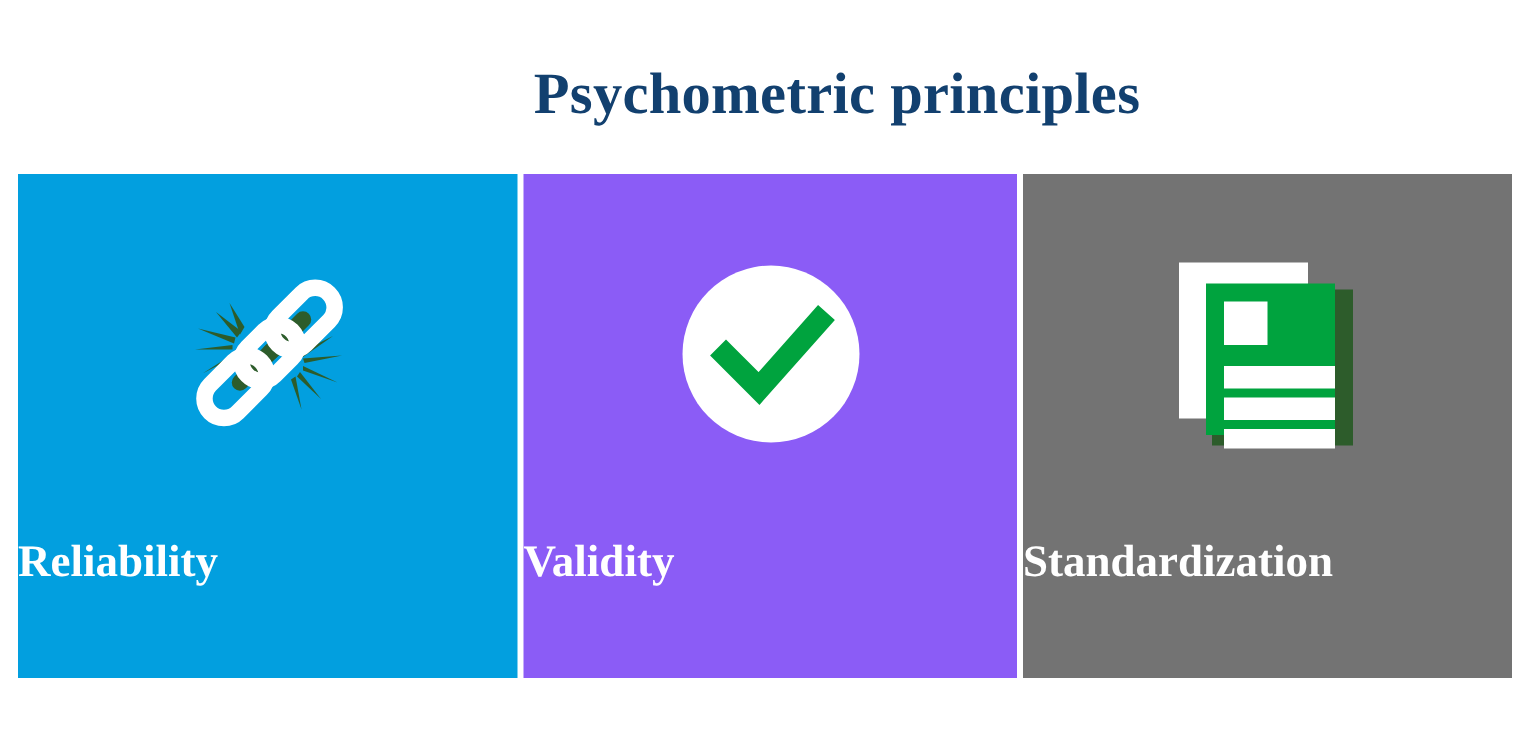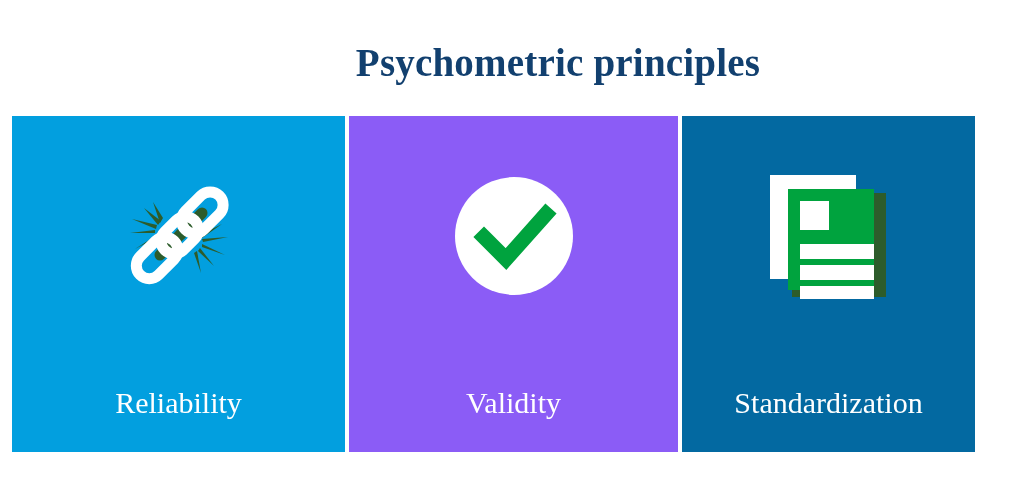--- a/index.html
+++ b/index.html
@@ -48,45 +48,44 @@
     display: flex;
     gap: 4px;
   }
   .panel {
     position: relative;
     height: 336px;
     overflow: hidden;
   }
   .panel-reliability      { width: 333px; background: #029fdf; }
   .panel-validity         { width: 329px; background: #8b5cf6; }
-  .panel-standardization  { width: 293px; background: #0369a1; }
+  .panel-standardization  { width: 326px; background: #737373; }
 
   .panel-icon {
     position: absolute;
     left: 0;
     top: 0;
     width: 100%;
     height: 240px;
     display: flex;
     align-items: center;
     justify-content: center;
   }
   .panel-label {
     position: absolute;
     left: 0;
     top: 240px;
     width: 100%;
-    text-align: center;
+    text-align: left;
     font-family: "Liberation Serif", "DejaVu Serif", serif;
-    font-weight: normal;
+    font-weight: bold;
     font-size: 30px;
     line-height: 38px;
     color: #ffffff;
     white-space: nowrap;
-    margin-top: 28px;
   }
 
   svg { display: block; }
 </style>
 </head>
 <body>
 
 <div class="canvas">
 
   <div class="page-title">Psychometric principles</div>

